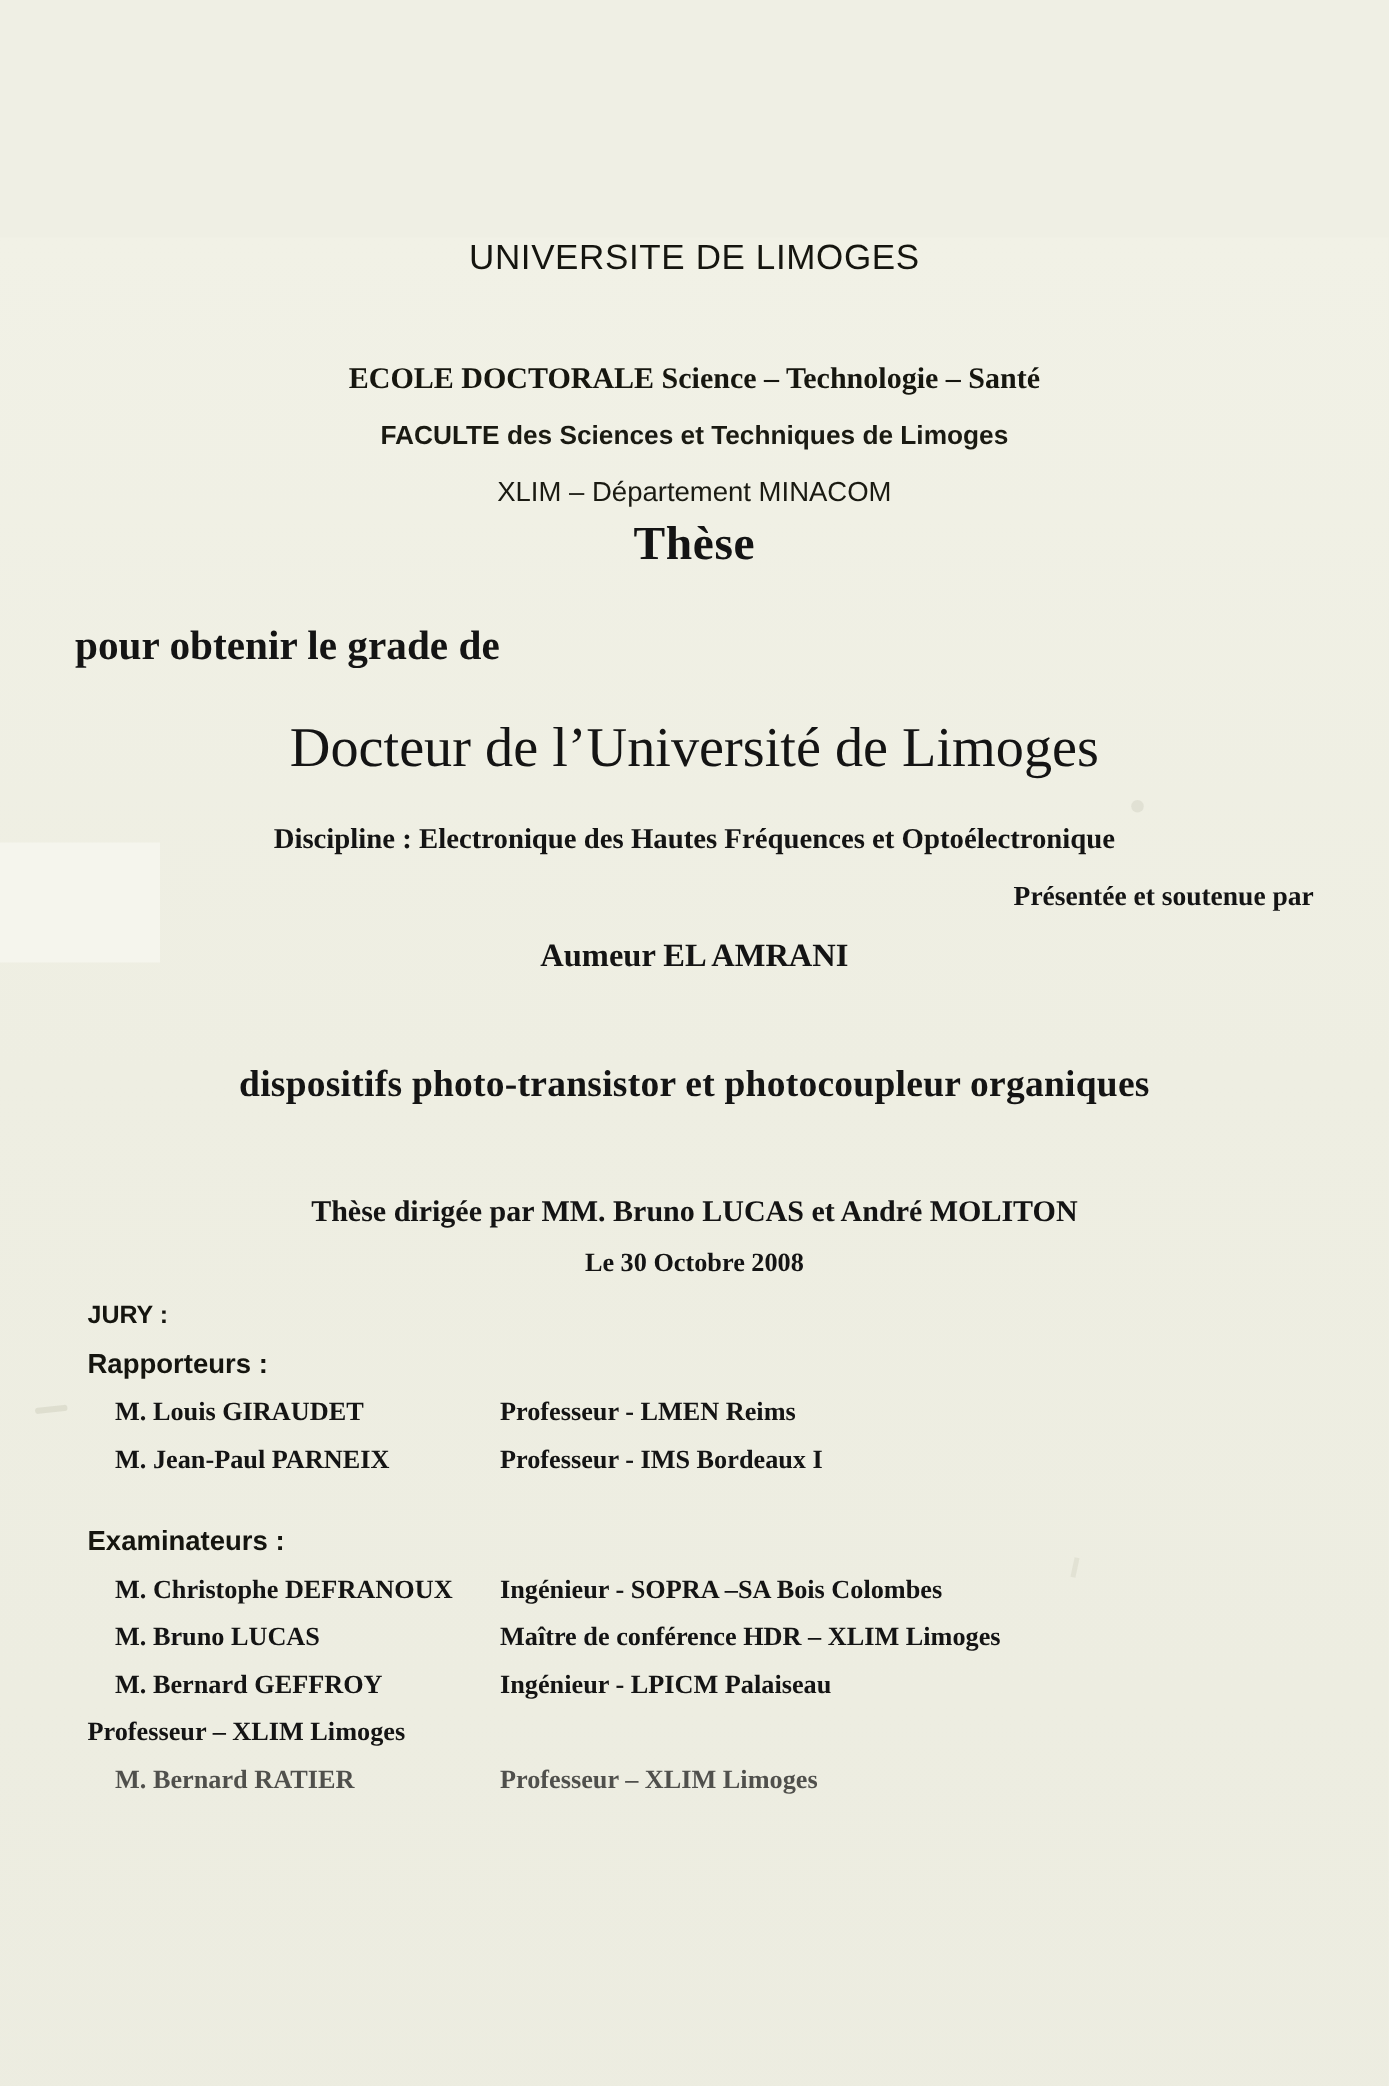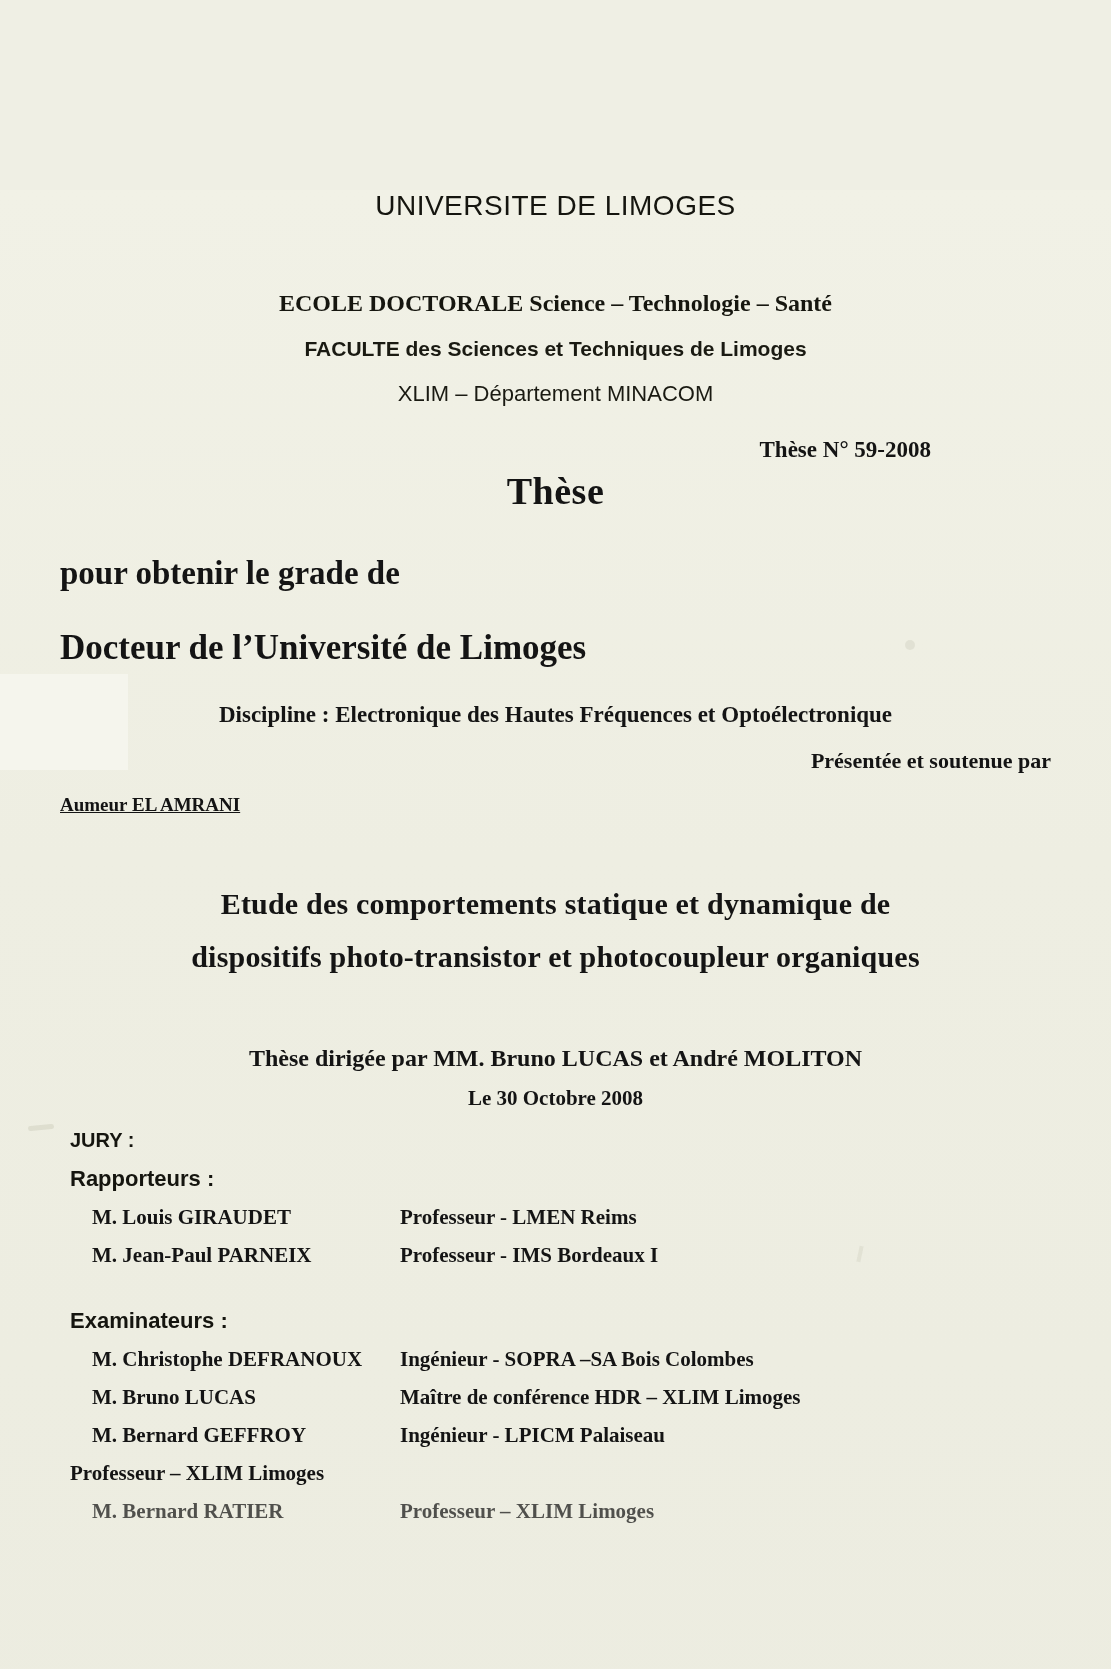--- a/index.html
+++ b/index.html
@@ -119,43 +119,43 @@
     margin-top: 6px;
     letter-spacing: .5px;
   }
   .pour-obtenir {
     font-family: "Liberation Serif", serif;
     font-weight: bold;
     font-size: 33px;
     margin-top: 42px;
   }
   .docteur {
-    text-align: left;
-    font-family: "Liberation Serif", serif;
-    font-weight: bold;
-    font-size: 35px;
+    text-align: center;
+    font-family: "Liberation Serif", serif;
+    font-weight: normal;
+    font-size: 45px;
     margin-top: 36px;
   }
   .discipline {
     text-align: center;
     font-weight: bold;
     font-size: 23px;
     margin-top: 34px;
   }
   .presentee {
     text-align: right;
     font-weight: bold;
     font-size: 22px;
     margin-top: 20px;
   }
   .author {
-    font-weight: bold;
-    font-size: 19px;
-    margin-top: 20px;
-    text-decoration: underline;
+    text-align: center;
+    font-weight: bold;
+    font-size: 26px;
+    margin-top: 20px;
   }
 
   .thesis-title {
     text-align: center;
     font-weight: bold;
     font-size: 30px;
     margin-top: 62px;
     line-height: 1.75;
     letter-spacing: .2px;
   }
@@ -224,36 +224,34 @@
   <div class="content">
 
     <div class="univ-title">UNIVERSITE DE LIMOGES</div>
 
     <div class="line-serif-bold ecole">ECOLE DOCTORALE Science – Technologie – Santé</div>
 
     <div class="faculte">FACULTE des Sciences et Techniques de Limoges</div>
 
     <div class="xlim">XLIM – Département MINACOM</div>
 
-    <div class="these-num">Thèse N° 59-2008</div>
 
     <div class="these-word">Thèse</div>
 
     <div class="pour-obtenir">pour obtenir le grade de</div>
 
     <div class="docteur">Docteur de l’Université de Limoges</div>
 
     <div class="discipline">Discipline : Electronique des Hautes Fréquences et Optoélectronique</div>
 
     <div class="presentee">Présentée et soutenue par</div>
 
     <div class="author">Aumeur EL AMRANI</div>
 
     <div class="thesis-title">
-      <div>Etude des comportements statique et dynamique de</div>
       <div>dispositifs photo-transistor et photocoupleur organiques</div>
     </div>
 
     <div class="directed">Thèse dirigée par MM. Bruno LUCAS et André MOLITON</div>
 
     <div class="date">Le 30 Octobre 2008</div>
 
     <div class="jury-block">
       <div class="jury-label">JURY :</div>
       <div class="section-label">Rapporteurs :</div>

